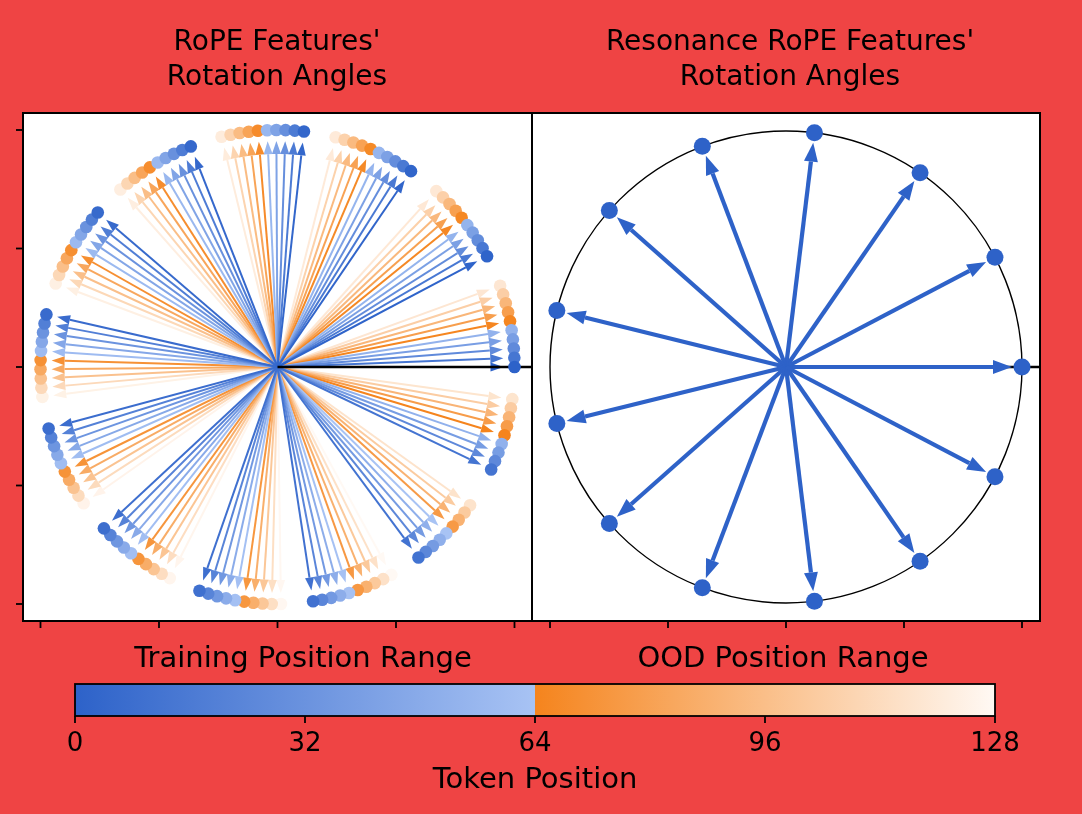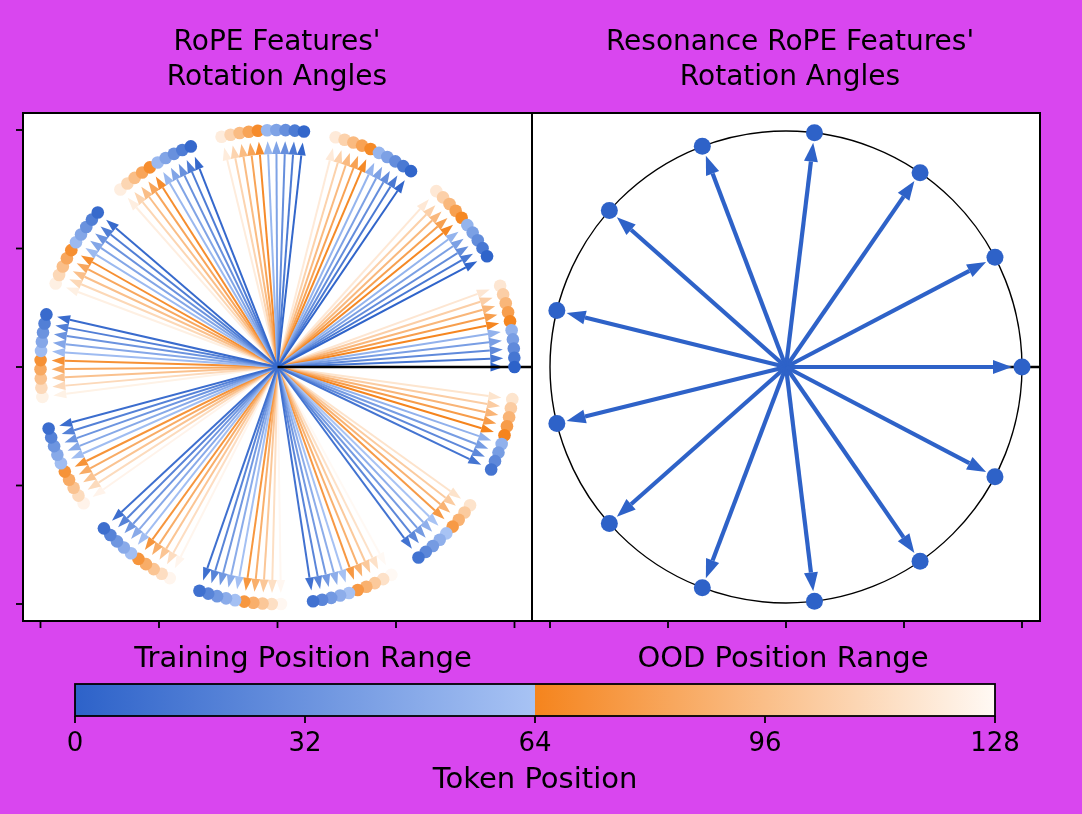--- a/index.html
+++ b/index.html
@@ -1,16 +1,16 @@
 <!DOCTYPE html>
 <html><head>
 <meta charset="utf-8">
 <style>
   html,body{margin:0;padding:0;background:#ffffff;}
-  .fig-wrap{width:1082px;height:814px;background:#d946ef;position:relative;overflow:hidden;}
+  .fig-wrap{width:1082px;height:814px;background:#ef4444;position:relative;overflow:hidden;}
   svg text{font-family:"DejaVu Sans", sans-serif;fill:#000000;}
   .title{font-size:28px;text-anchor:middle;}
   .sub{font-size:29px;text-anchor:middle;}
   .tick{font-size:26px;text-anchor:middle;}
   .frame{fill:#ffffff;stroke:#000000;stroke-width:2;}
   .cb-border{fill:none;stroke:#000000;stroke-width:1.8;}
 </style>
 </head>
 <body>
 

